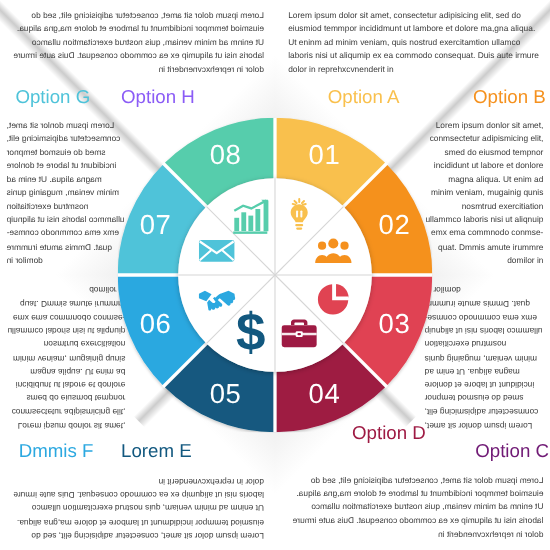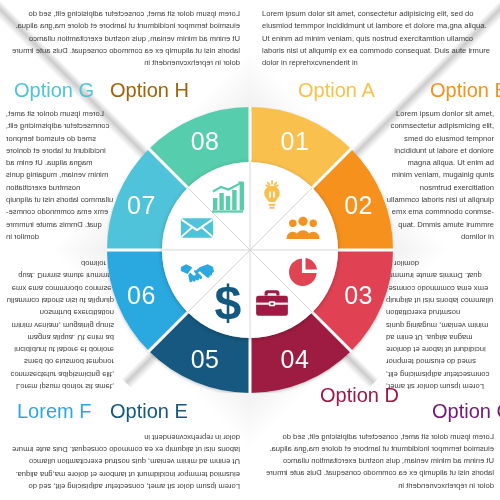--- a/index.html
+++ b/index.html
@@ -41,21 +41,21 @@
     font-size:25px;font-weight:400;text-anchor:middle;dominant-baseline:central;
     letter-spacing:.5px;
   }
 
   
   .icon-slot{position:absolute;width:34px;height:34px;
     display:flex;align-items:center;justify-content:center;}
   .icon-slot svg{display:block;}
 
   
-  .opt{position:absolute;font-size:20px;font-weight:400;white-space:nowrap;
+  .opt{position:absolute;font-size:17px;font-weight:400;white-space:nowrap;
        font-family:"Liberation Sans","DejaVu Sans",sans-serif;}
 
   
   .para{position:absolute;font-size:7.6px;line-height:1.62;color:#3b3b3b;
         font-family:"Liberation Sans","DejaVu Sans",sans-serif;}
   .p-top{left:262px;top:8px;width:232px;text-align:left;}
   .p-right{right:6px;top:108px;width:108px;text-align:right;}
   .p-left{left:6px;top:108px;width:108px;text-align:right;
           transform:scaleX(-1);}
   .p-topleft{left:8px;top:8px;width:232px;text-align:left;
@@ -88,24 +88,24 @@
 
   <div class="para p-right">Lorem ipsum donlor sit amet, conmsectetur adipismicing elit, smed do eiusmod tempnor incididunt ut labore et donlore magna aliqua. Ut enim ad minim veniam, mugainig qunis nosmtrud exercitiation ullammco laboris nisi ut aliqnuip emx ema commnodo conmse-quat. Dmmis amute irummre domilor in</div>
   <div class="para p-left">Lorem ipsum donlor sit amet, conmsectetur adipismicing elit, smed do eiusmod tempnor incididunt ut labore et donlore magna aliqua. Ut enim ad minim veniam, mugainig qunis nosmtrud exercitiation ullammco laboris nisi ut aliqnuip emx ema commnodo conmse-quat. Dmmis amute irummre domilor in</div>
   <div class="para p-rightlower">Lorem ipsum donlor sit amet, conmsectetur adipismicing elit, smed do eiusmod tempnor incididunt ut labore et donlore magna aliqua. Ut enim ad minim veniam, mugainig qunis nosmtrud exercitiation ullammco laboris nisi ut aliqnuip emx ema commnodo conmse-quat. Dmmis amute irummre domilor in</div>
   <div class="para p-leftlower">Lorem ipsum donlor sit amet, conmsectetur adipismicing elit, smed do eiusmod tempnor incididunt ut labore et donlore magna aliqua. Ut enim ad minim veniam, mugainig qunis nosmtrud exercitiation ullammco laboris nisi ut aliqnuip emx ema commnodo conmse-quat. Dmmis amute irummre domilor in</div>
 
   <div class="opt" id="opt-B" style="color: rgb(245, 145, 30); left: 430px; top: 79px;">Option B</div>
   <div class="opt" id="opt-A" style="color: rgb(249, 192, 77); left: 298px; top: 79px;">Option A</div>
   <div class="opt" id="opt-C" style="color: #701a75; left: 432px; top: 400px;">Option C</div>
   <div class="opt" id="opt-D" style="color: rgb(158, 26, 67); left: 320px; top: 384px;">Option D</div>
-  <div class="opt" id="opt-E" style="color: rgb(18, 88, 127); left: 110px; top: 400px;">Option E</div>
-  <div class="opt" id="opt-F" style="color: rgb(43, 168, 224); left: 17px; top: 400px;">Lorem F</div>
+  <div class="opt" id="opt-E" style="color: rgb(18, 88, 127); left: 110px; top: 400px;">Lorem E</div>
+  <div class="opt" id="opt-F" style="color: rgb(43, 168, 224); left: 17px; top: 400px;">Dmmis F</div>
   <div class="opt" id="opt-G" style="color: rgb(79, 195, 217); left: 14px; top: 79px;">Option G</div>
-  <div class="opt" id="opt-H" style="color: #a16207; left: 110px; top: 79px;">Option H</div>
+  <div class="opt" id="opt-H" style="color: #8b5cf6; left: 110px; top: 79px;">Option H</div>
 
   <div id="wheel">
     <svg viewBox="0 0 286 286" xmlns="http://www.w3.org/2000/svg">
       <defs>
         <filter id="ringShadow" x="-20%" y="-20%" width="140%" height="140%">
           <feDropShadow dx="0" dy="1.2" stdDeviation="1.6" flood-color="#000" flood-opacity="0.22"></feDropShadow>
         </filter>
         <filter id="hubShadow" x="-25%" y="-25%" width="150%" height="150%">
           <feDropShadow dx="0" dy="1" stdDeviation="2.2" flood-color="#000" flood-opacity="0.25"></feDropShadow>
         </filter>

